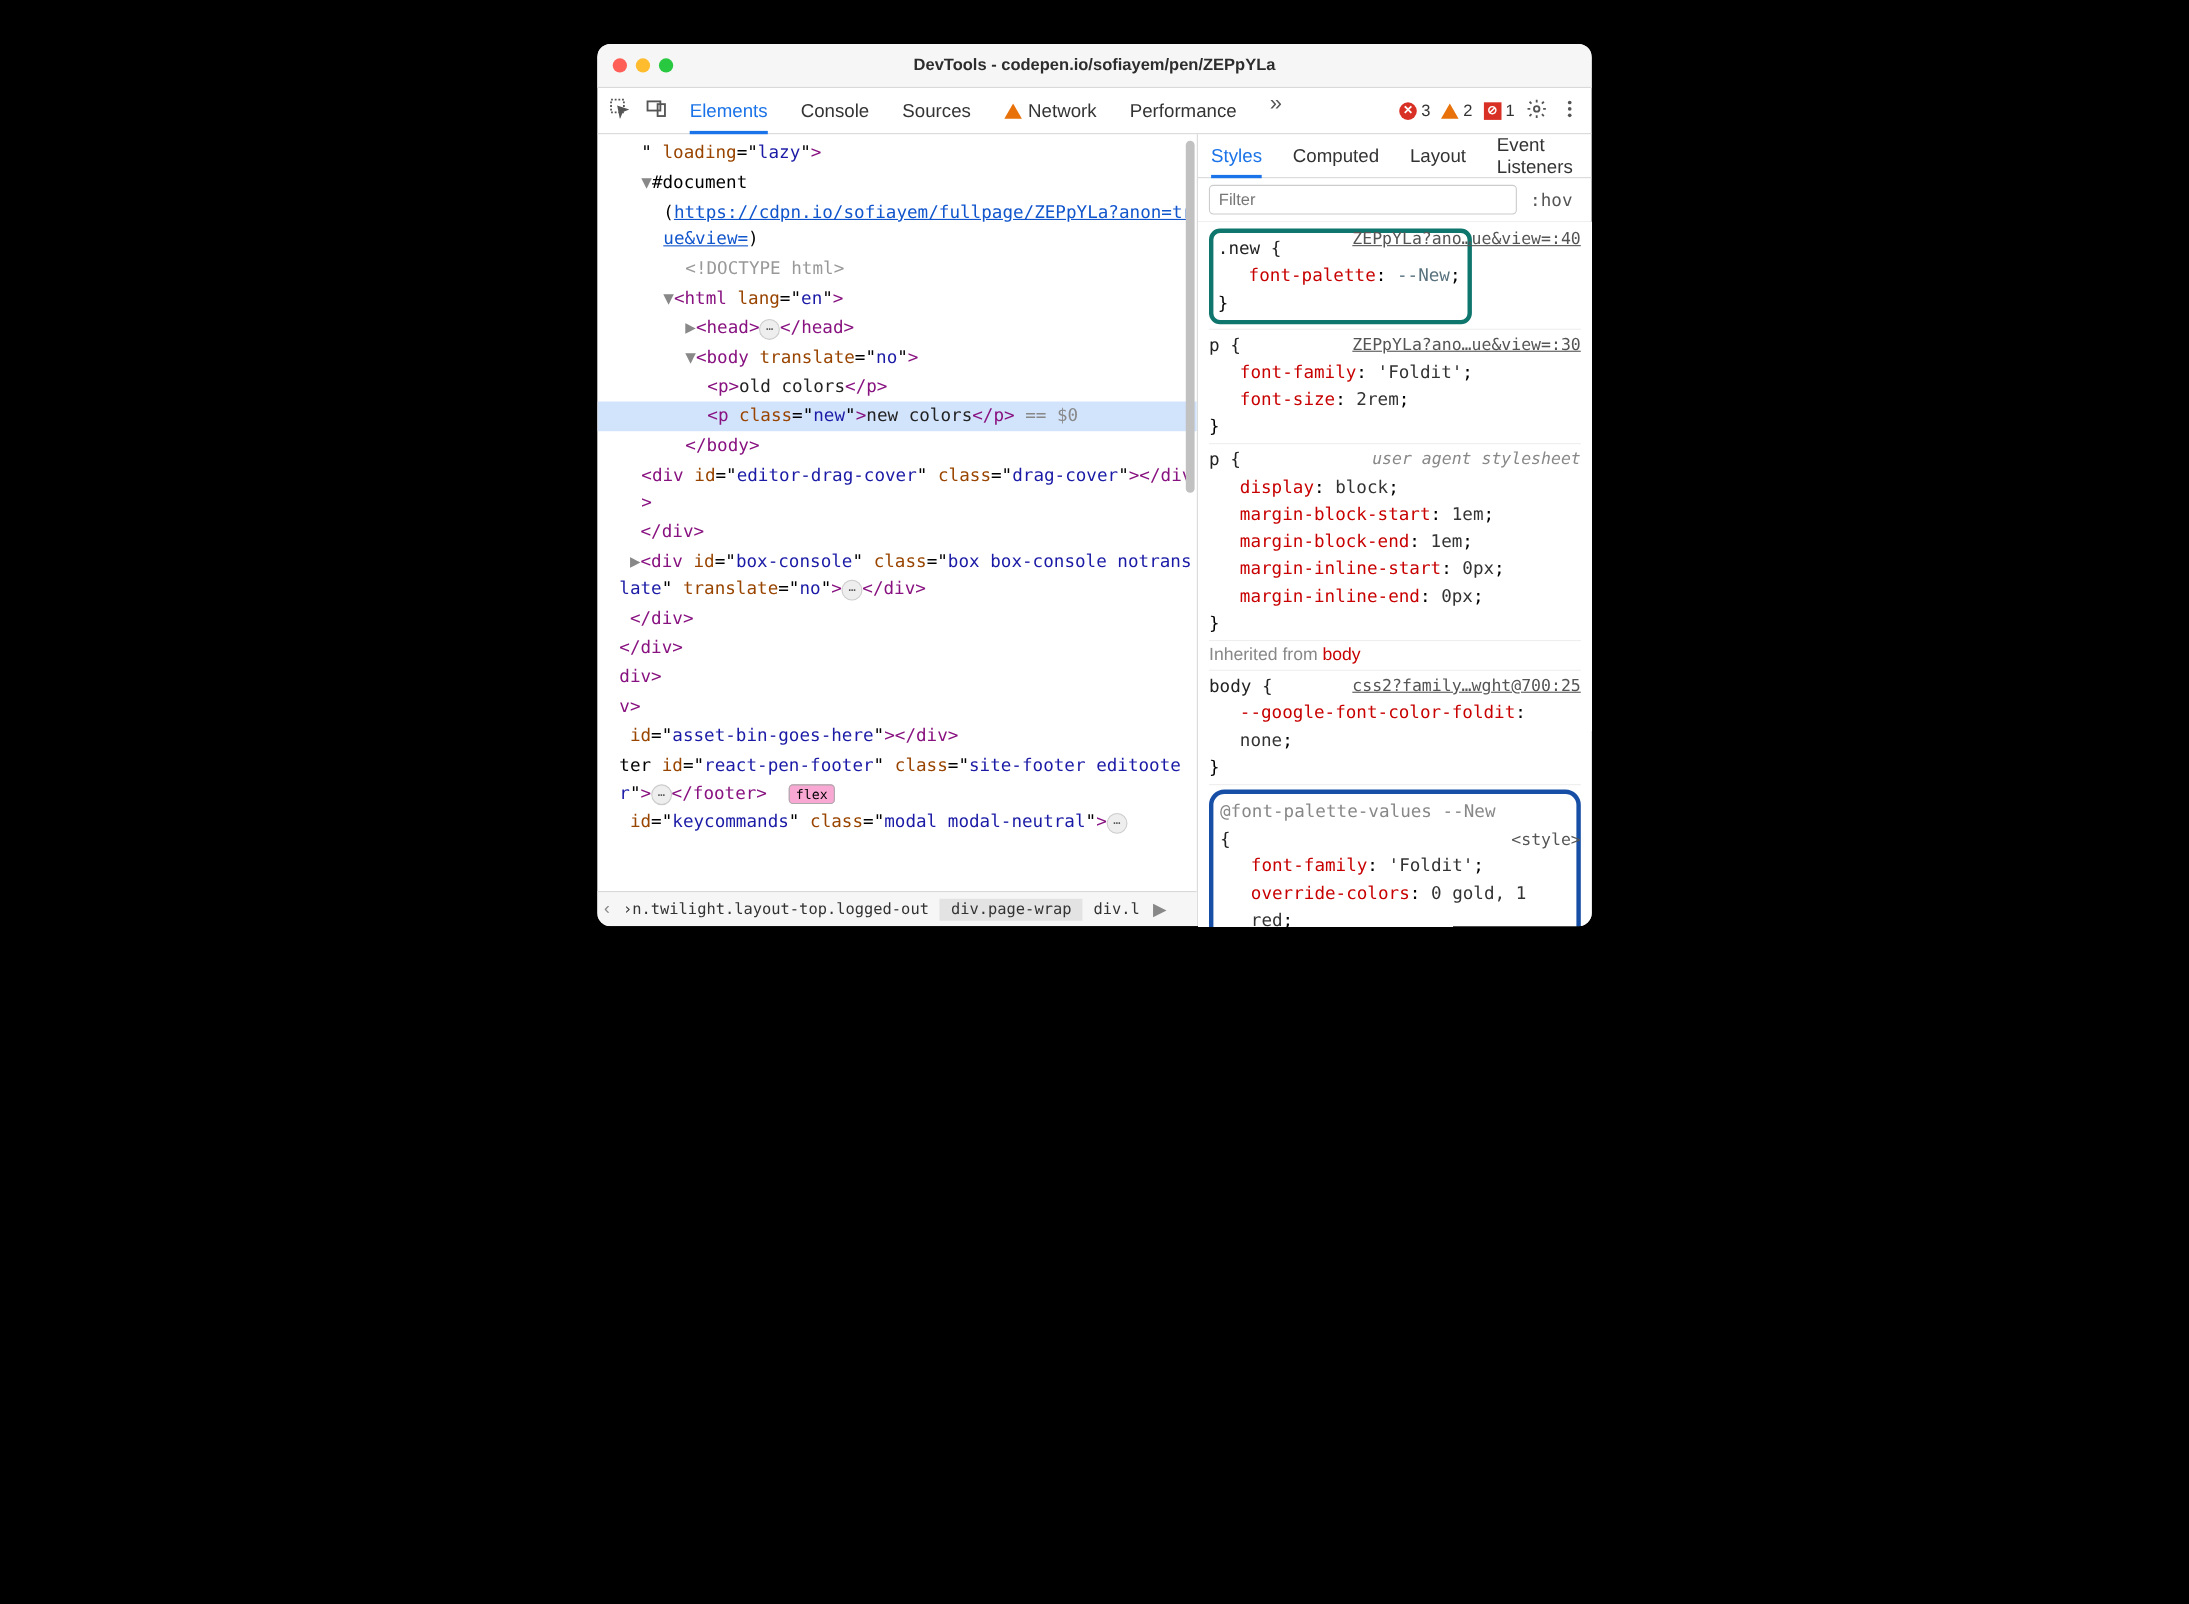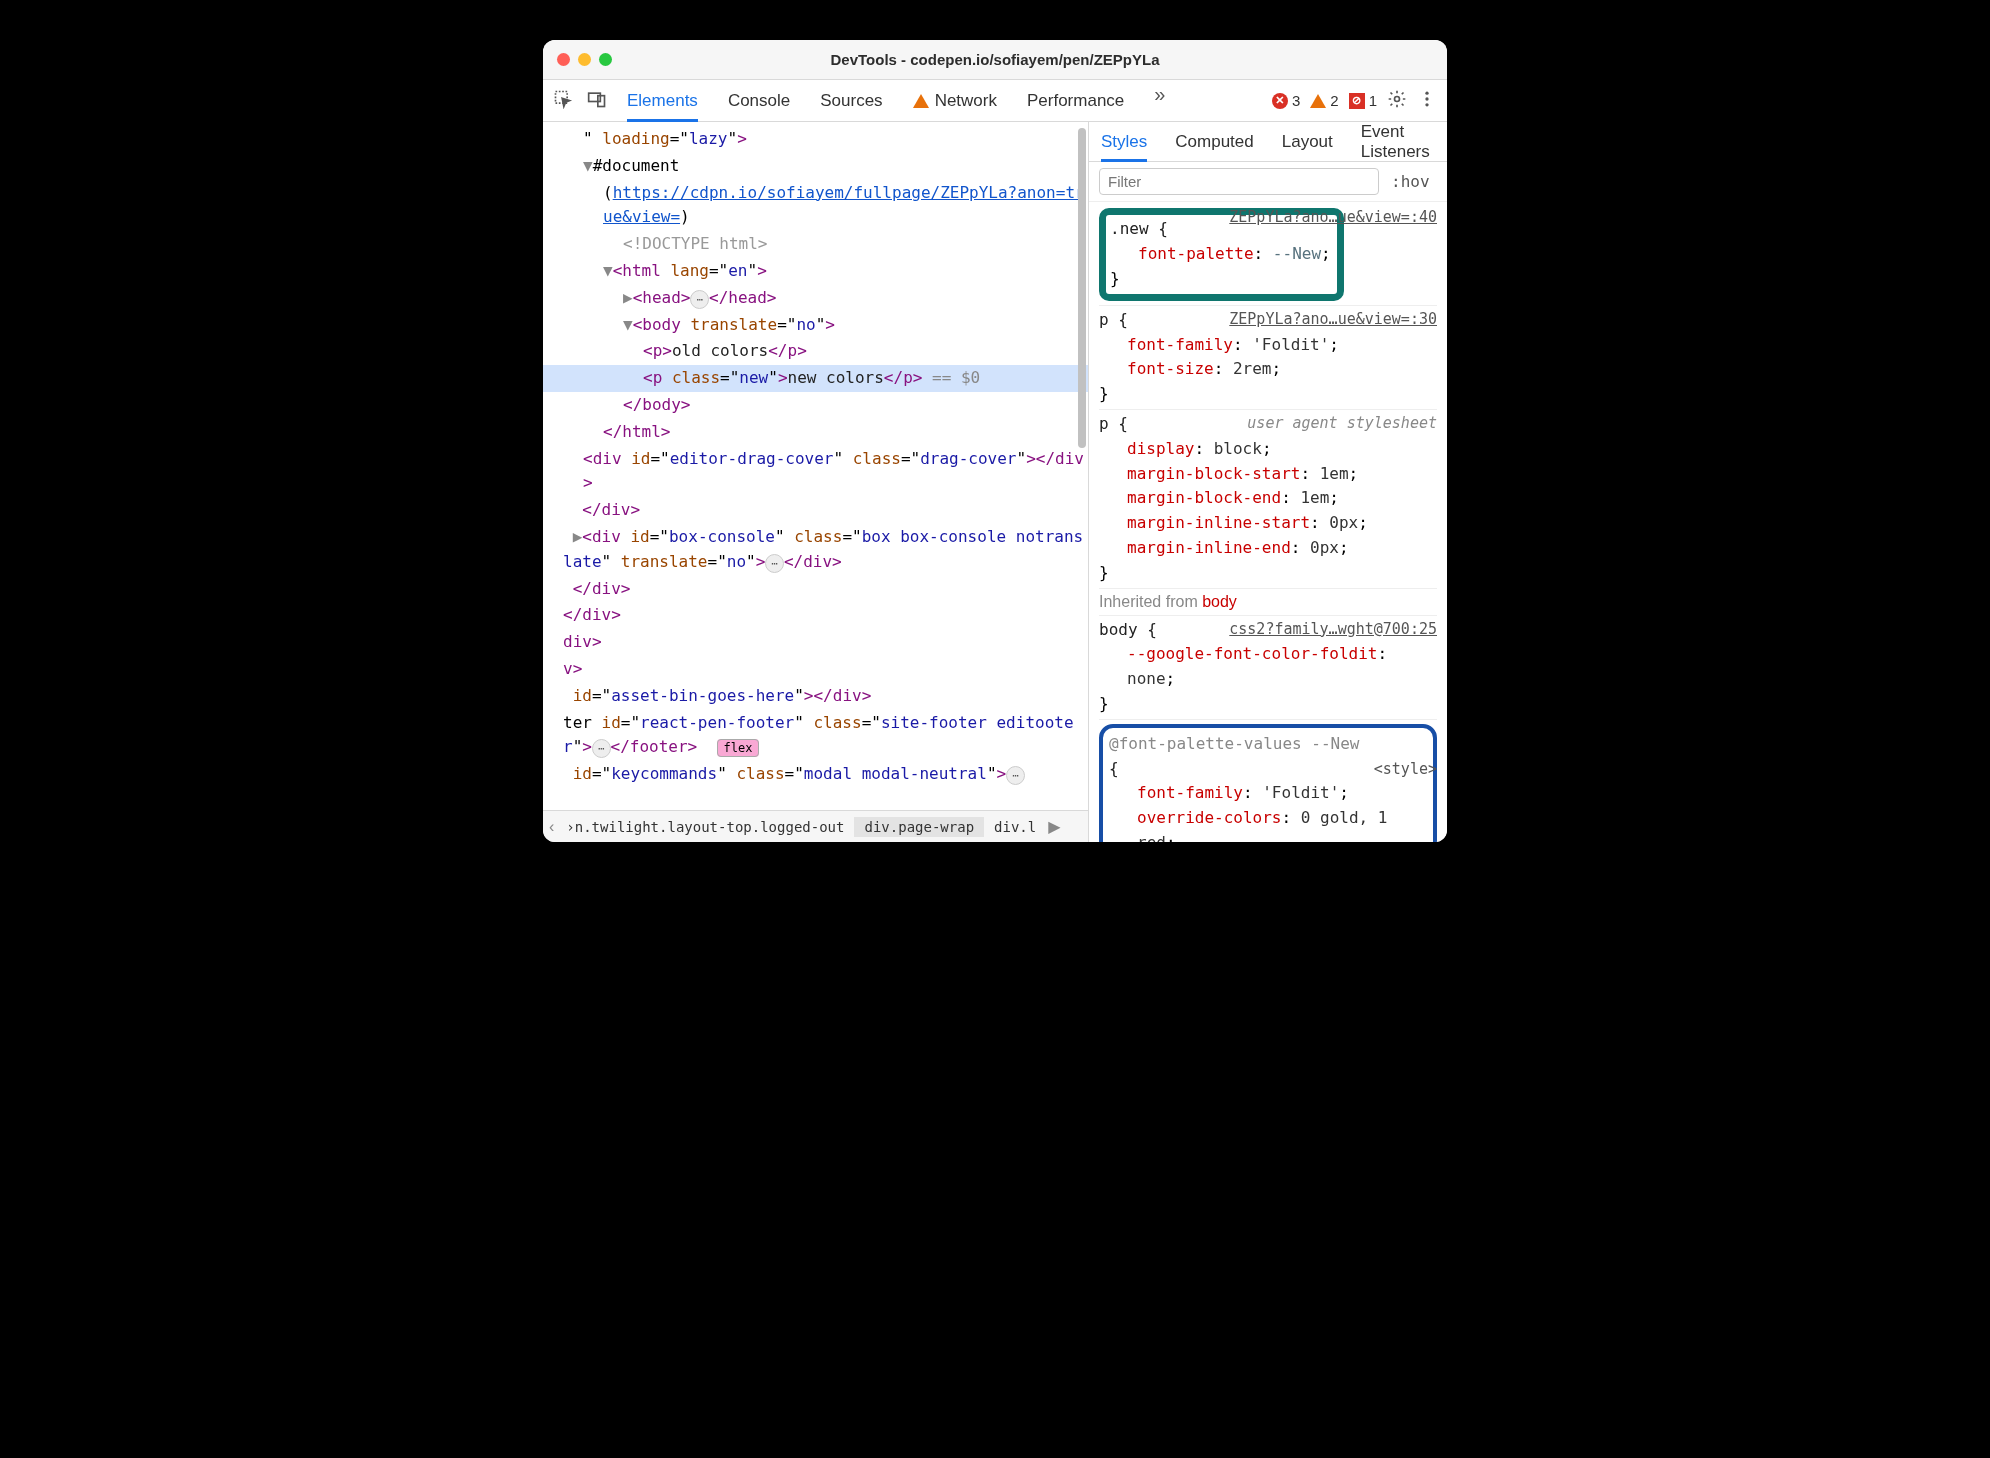--- a/index.html
+++ b/index.html
@@ -53,21 +53,21 @@
 .styles-body { flex:1; overflow:auto; padding:2px 10px 10px; background:#fff; position:relative; }
 .rule { border-top: 1px solid #eee; padding: 2px 0 2px 0; position:relative; font-family: ui-monospace, Menlo, monospace; font-size:16px; line-height:1.55; }
 .rule:first-of-type { border-top:none; }
 .rule .src { float:right; color:#555; font-size:15px; text-decoration:underline; }
 .rule .src.ua { text-decoration:none; font-style:italic; color:#888; }
 .selector { color:#222; }
 .prop { padding-left: 28px; }
 .prop-n { color:#c80000; }
 .prop-v { color:#333; }
 .rule-var { color:#58727e; }
-.hl { border:7px solid #0f766e; border-radius:10px; padding:2px 6px 2px 4px; display:inline-block; margin:2px 0; }
+.hl { border:4px solid #0f766e; border-radius:10px; padding:2px 6px 2px 4px; display:inline-block; margin:2px 0; }
 .hl2 { border:4px solid #174ea6; border-radius:14px; padding:4px 6px; display:inline-block; margin-top:2px; }
 .inherit-hdr { color:#888; padding:4px 0; border-top:1px solid #eee; }
 .inherit-hdr b { color:#c80000; font-weight:normal; }
 .more-chev { color:#555; font-size:20px; }
 </style>
 </head>
 <body>
 
 <div class="window">
 
@@ -135,21 +135,20 @@
       <div class="dom-line" style="padding-left: 40px;">" <span class="attr-n">loading</span>="<span class="attr-v">lazy</span>"<span class="tag-brk">&gt;</span></div>
           <div class="dom-line" style="padding-left: 40px;"><span class="arrow">▼</span>#document</div>
           <div class="dom-line" style="padding-left: 60px;">(<span class="link">https://cdpn.io/sofiayem/fullpage/ZEPpYLa?anon=true&amp;view=</span>)</div>
           <div class="dom-line" style="padding-left: 80px;"><span style="color:#999">&lt;!DOCTYPE html&gt;</span></div>
           <div class="dom-line" style="padding-left: 60px;"><span class="arrow">▼</span><span class="tag-brk">&lt;html </span><span class="attr-n">lang</span>="<span class="attr-v">en</span>"<span class="tag-brk">&gt;</span></div>
           <div class="dom-line" style="padding-left: 80px;"><span class="arrow">▶</span><span class="tag-brk">&lt;head&gt;</span><span class="pill">⋯</span><span class="tag-brk">&lt;/head&gt;</span></div>
           <div class="dom-line" style="padding-left: 80px;"><span class="arrow">▼</span><span class="tag-brk">&lt;body </span><span class="attr-n">translate</span>="<span class="attr-v">no</span>"<span class="tag-brk">&gt;</span></div>
           <div class="dom-line" style="padding-left: 100px;"><span class="tag-brk">&lt;p&gt;</span><span class="text-n">old colors</span><span class="tag-brk">&lt;/p&gt;</span></div>
           <div class="dom-line sel" style="padding-left: 100px;"><span class="tag-brk">&lt;p </span><span class="attr-n">class</span>="<span class="attr-v">new</span>"<span class="tag-brk">&gt;</span><span class="text-n">new colors</span><span class="tag-brk">&lt;/p&gt;</span> <span style="color:#888">== $0</span></div>
           <div class="dom-line" style="padding-left: 80px;"><span class="tag-brk">&lt;/body&gt;</span></div>
-          <div class="dom-line" style="padding-left: 60px;"><span class="tag-brk">&lt;/html&gt;</span></div>
           <div class="dom-line" style="padding-left: 40px;"><span class="tag-brk">&lt;div </span><span class="attr-n">id</span>="<span class="attr-v">editor-drag-cover</span>" <span class="attr-n">class</span>="<span class="attr-v">drag-cover</span>"<span class="tag-brk">&gt;&lt;/div&gt;</span></div>
           <div class="dom-line" style="padding-left: 20px;">  <span class="tag-brk">&lt;/div&gt;</span></div>
           <div class="dom-line" style="padding-left: 20px;"> <span class="arrow">▶</span><span class="tag-brk">&lt;div </span><span class="attr-n">id</span>="<span class="attr-v">box-console</span>" <span class="attr-n">class</span>="<span class="attr-v">box box-console notranslate</span>" <span class="attr-n">translate</span>="<span class="attr-v">no</span>"<span class="tag-brk">&gt;</span><span class="pill">⋯</span><span class="tag-brk">&lt;/div&gt;</span></div>
           <div class="dom-line" style="padding-left: 20px;"> <span class="tag-brk">&lt;/div&gt;</span></div>
           <div class="dom-line" style="padding-left: 20px;"><span class="tag-brk">&lt;/div&gt;</span></div>
           <div class="dom-line" style="padding-left: 20px;"><span class="tag-brk">div&gt;</span></div>
           <div class="dom-line" style="padding-left: 20px;"><span class="tag-brk">v&gt;</span></div>
           <div class="dom-line" style="padding-left: 20px;"> <span class="attr-n">id</span>="<span class="attr-v">asset-bin-goes-here</span>"<span class="tag-brk">&gt;&lt;/div&gt;</span></div>
           <div class="dom-line" style="padding-left: 20px;">ter <span class="attr-n">id</span>="<span class="attr-v">react-pen-footer</span>" <span class="attr-n">class</span>="<span class="attr-v">site-footer editooter</span>"<span class="tag-brk">&gt;</span><span class="pill">⋯</span><span class="tag-brk">&lt;/footer&gt;</span>  <span class="flex-pill">flex</span></div>
           <div class="dom-line" style="padding-left: 20px;"> <span class="attr-n">id</span>="<span class="attr-v">keycommands</span>" <span class="attr-n">class</span>="<span class="attr-v">modal modal-neutral</span>"<span class="tag-brk">&gt;</span><span class="pill">⋯</span></div>

